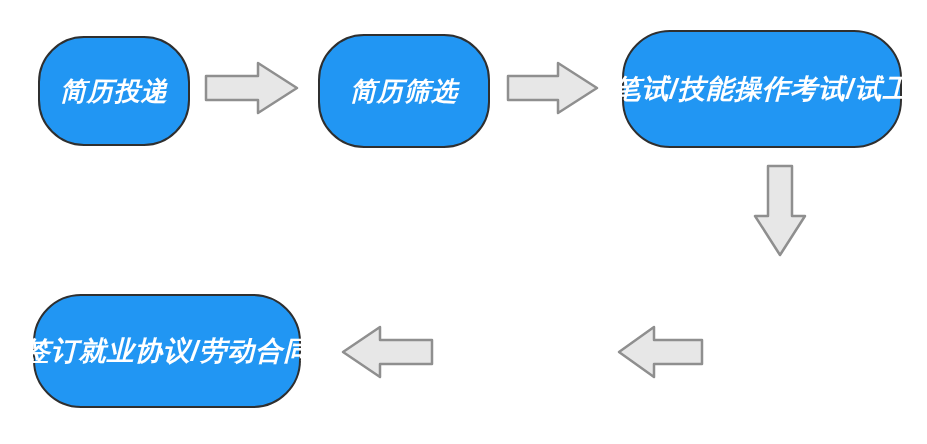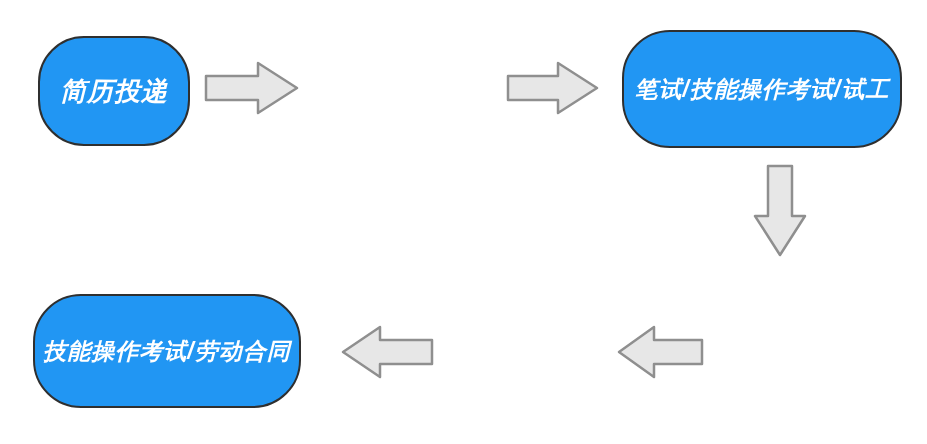--- a/index.html
+++ b/index.html
@@ -25,21 +25,21 @@
     align-items: center;
     justify-content: center;
     color: var(--node-text, #ffffff);
     font-weight: bold;
     font-style: italic;
     font-size: 26px;
     text-align: center;
     white-space: nowrap;
   }
   .node.wide {
-    font-size: 23px;
+    font-size: 27px;
     border-radius: 48px;
   }
   .node-label {
     display: inline-block;
     padding: 0 8px;
     letter-spacing: 1px;
   }
   .arrow {
     position: absolute;
     display: block;
@@ -57,20 +57,23 @@
 <div class="canvas">
 
   <div class="node" style="left:38px; top:36px; width:152px; height:110px;">
     <span class="node-label">简历投递</span>
   </div>
 
   <svg class="arrow" style="left:204px; top:60px;" width="96" height="56" viewBox="0 0 96 56">
     <polygon points="2,16 54,16 54,3 93,28 54,53 54,40 2,40"></polygon>
   </svg>
 
+  <div class="node" style="left:318px; top:34px; width:172px; height:114px;">
+    <span class="node-label">简历筛选</span>
+  </div>
 
   <svg class="arrow" style="left:506px; top:60px;" width="94" height="56" viewBox="0 0 94 56">
     <polygon points="2,16 52,16 52,3 91,28 52,53 52,40 2,40"></polygon>
   </svg>
 
   <div class="node wide" style="left:622px; top:30px; width:280px; height:118px;">
     <span class="node-label">笔试/技能操作考试/试工</span>
   </div>
 
   <svg class="arrow" style="left:752px; top:164px;" width="56" height="94" viewBox="0 0 56 94">
@@ -81,16 +84,16 @@
   <svg class="arrow" style="left:616px; top:324px;" width="88" height="56" viewBox="0 0 88 56">
     <polygon points="86,16 38,16 38,3 3,28 38,53 38,40 86,40"></polygon>
   </svg>
 
 
   <svg class="arrow" style="left:340px; top:324px;" width="94" height="56" viewBox="0 0 94 56">
     <polygon points="92,16 40,16 40,3 3,28 40,53 40,40 92,40"></polygon>
   </svg>
 
   <div class="node wide" style="left:33px; top:294px; width:268px; height:114px;">
-    <span class="node-label">技能操作考试/劳动合同</span>
+    <span class="node-label">签订就业协议/劳动合同</span>
   </div>
 
 </div>
 
 </body></html>

